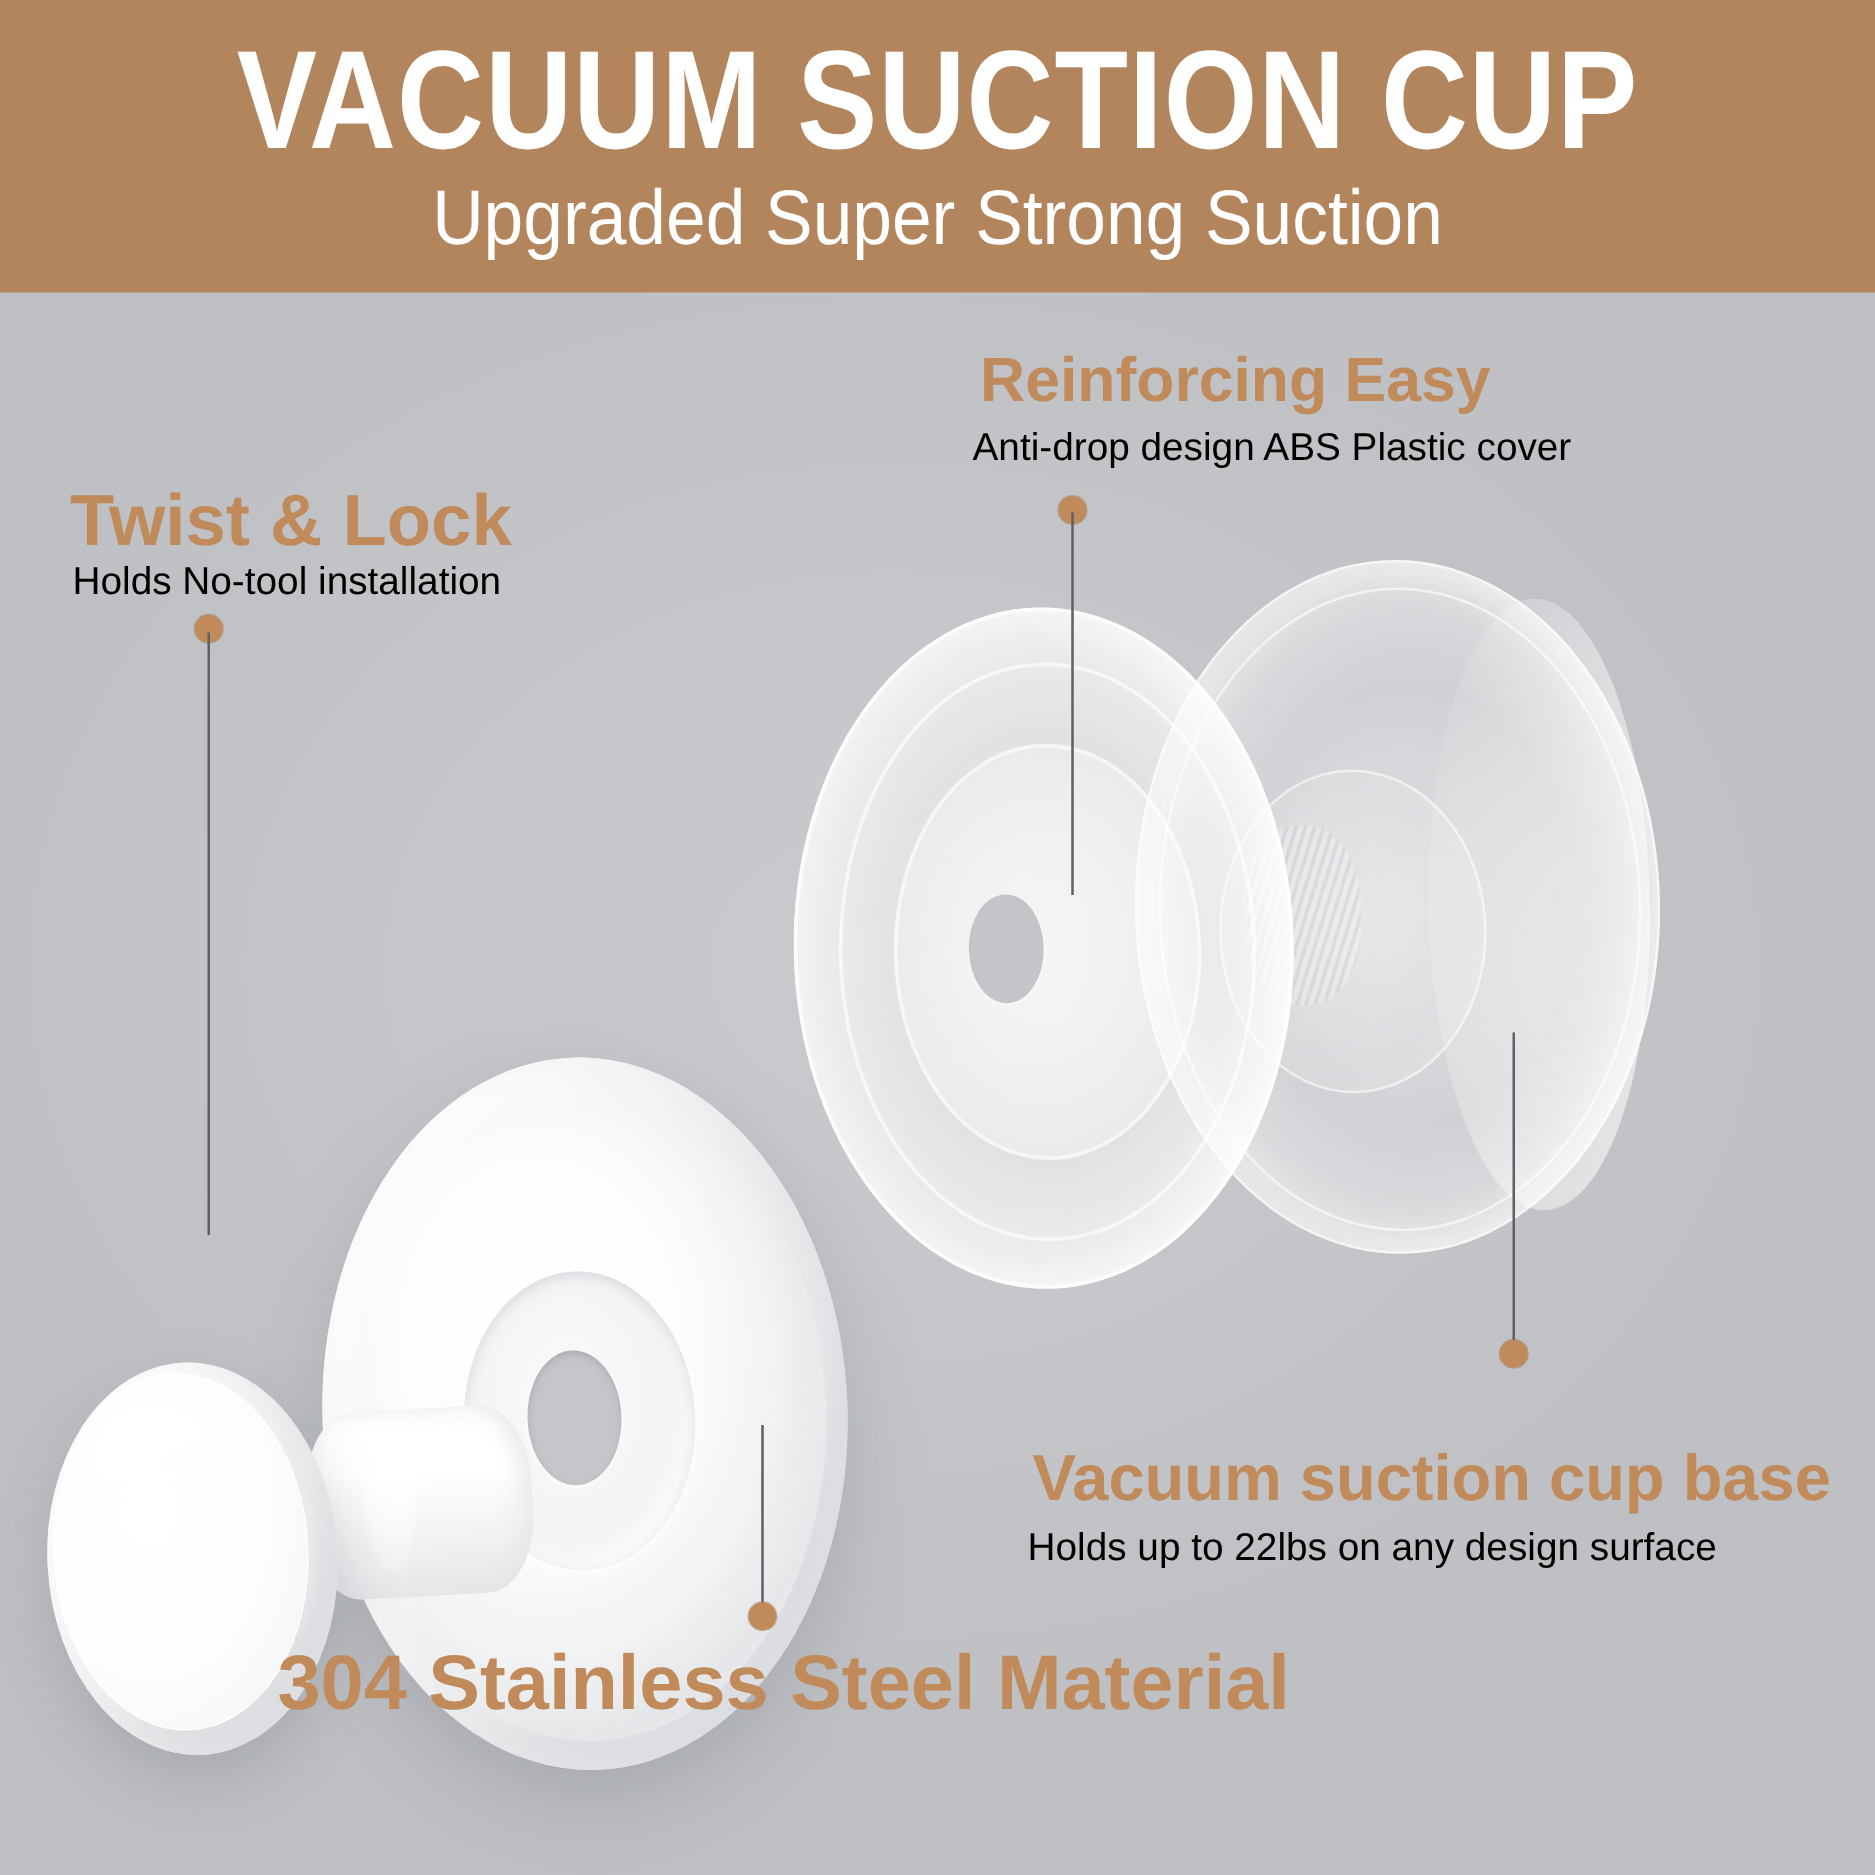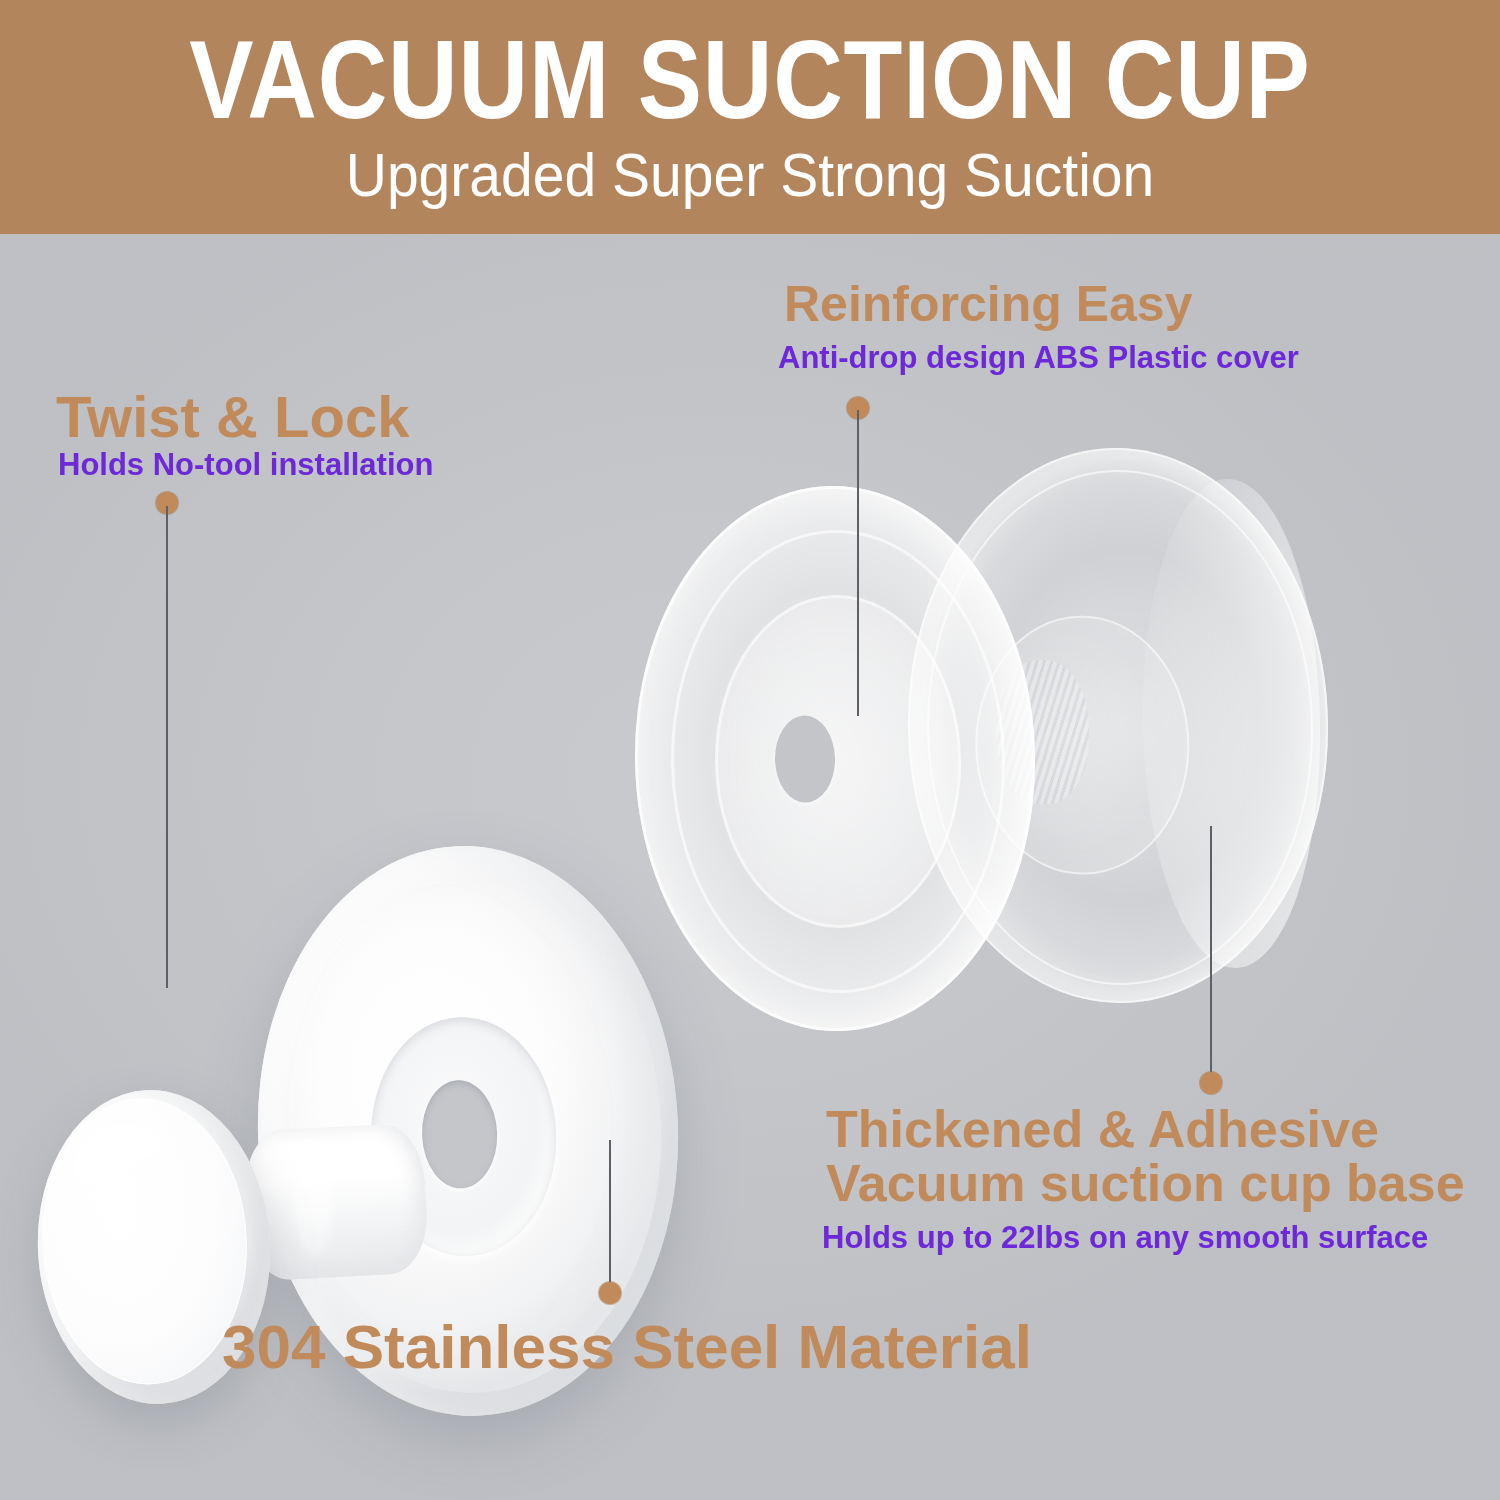--- a/index.html
+++ b/index.html
@@ -351,23 +351,23 @@
   .callout-title {
     position: absolute;
     color: #c08a5a;
     font-family: "Liberation Sans Narrow", "Liberation Sans", sans-serif;
     font-weight: bold;
     line-height: 1.06;
     white-space: nowrap;
   }
   .callout-sub {
     position: absolute;
-    color: #6d28d9;
+    color: #000000;
     font-family: "Liberation Sans", sans-serif;
-    font-weight: bold;
+    font-weight: normal;
     line-height: 1.15;
     white-space: nowrap;
   }
   .leader-line {
     position: absolute;
     width: 2px;
     background: #5d6066;
   }
   .leader-dot {
     position: absolute;
@@ -423,22 +423,21 @@
     <div class="leader-dot" style="left:847px; top:163px;"></div>
     <div class="leader-line" style="left:857px; top:176px; height:306px;"></div>
 
     <div class="callout-title" style="left:56px; top:152px; font-size:58px;">Twist &amp; Lock</div>
     <div class="callout-sub" style="left:58px; top:213px; font-size:31px;">Holds No-tool installation</div>
     <div class="leader-dot" style="left:156px; top:258px;"></div>
     <div class="leader-line" style="left:166px; top:272px; height:482px;"></div>
 
     <div class="leader-line" style="left:1210px; top:592px; height:250px;"></div>
     <div class="leader-dot" style="left:1200px; top:838px;"></div>
-    <div class="callout-title" style="left:826px; top:868px; font-size:52px;">Thickened &amp; Adhesive</div>
     <div class="callout-title" style="left:826px; top:922px; font-size:52px;">Vacuum suction cup base</div>
-    <div class="callout-sub" style="left:822px; top:986px; font-size:31px;">Holds up to 22lbs on any smooth surface</div>
+    <div class="callout-sub" style="left:822px; top:986px; font-size:31px;">Holds up to 22lbs on any design surface</div>
 
     <div class="leader-line" style="left:609px; top:906px; height:146px;"></div>
     <div class="leader-dot" style="left:599px; top:1048px;"></div>
     <div class="callout-title" style="left:222px; top:1080px; font-size:62px;">304 Stainless Steel Material</div>
 
   </div>
 </div>
 
 </body></html>

